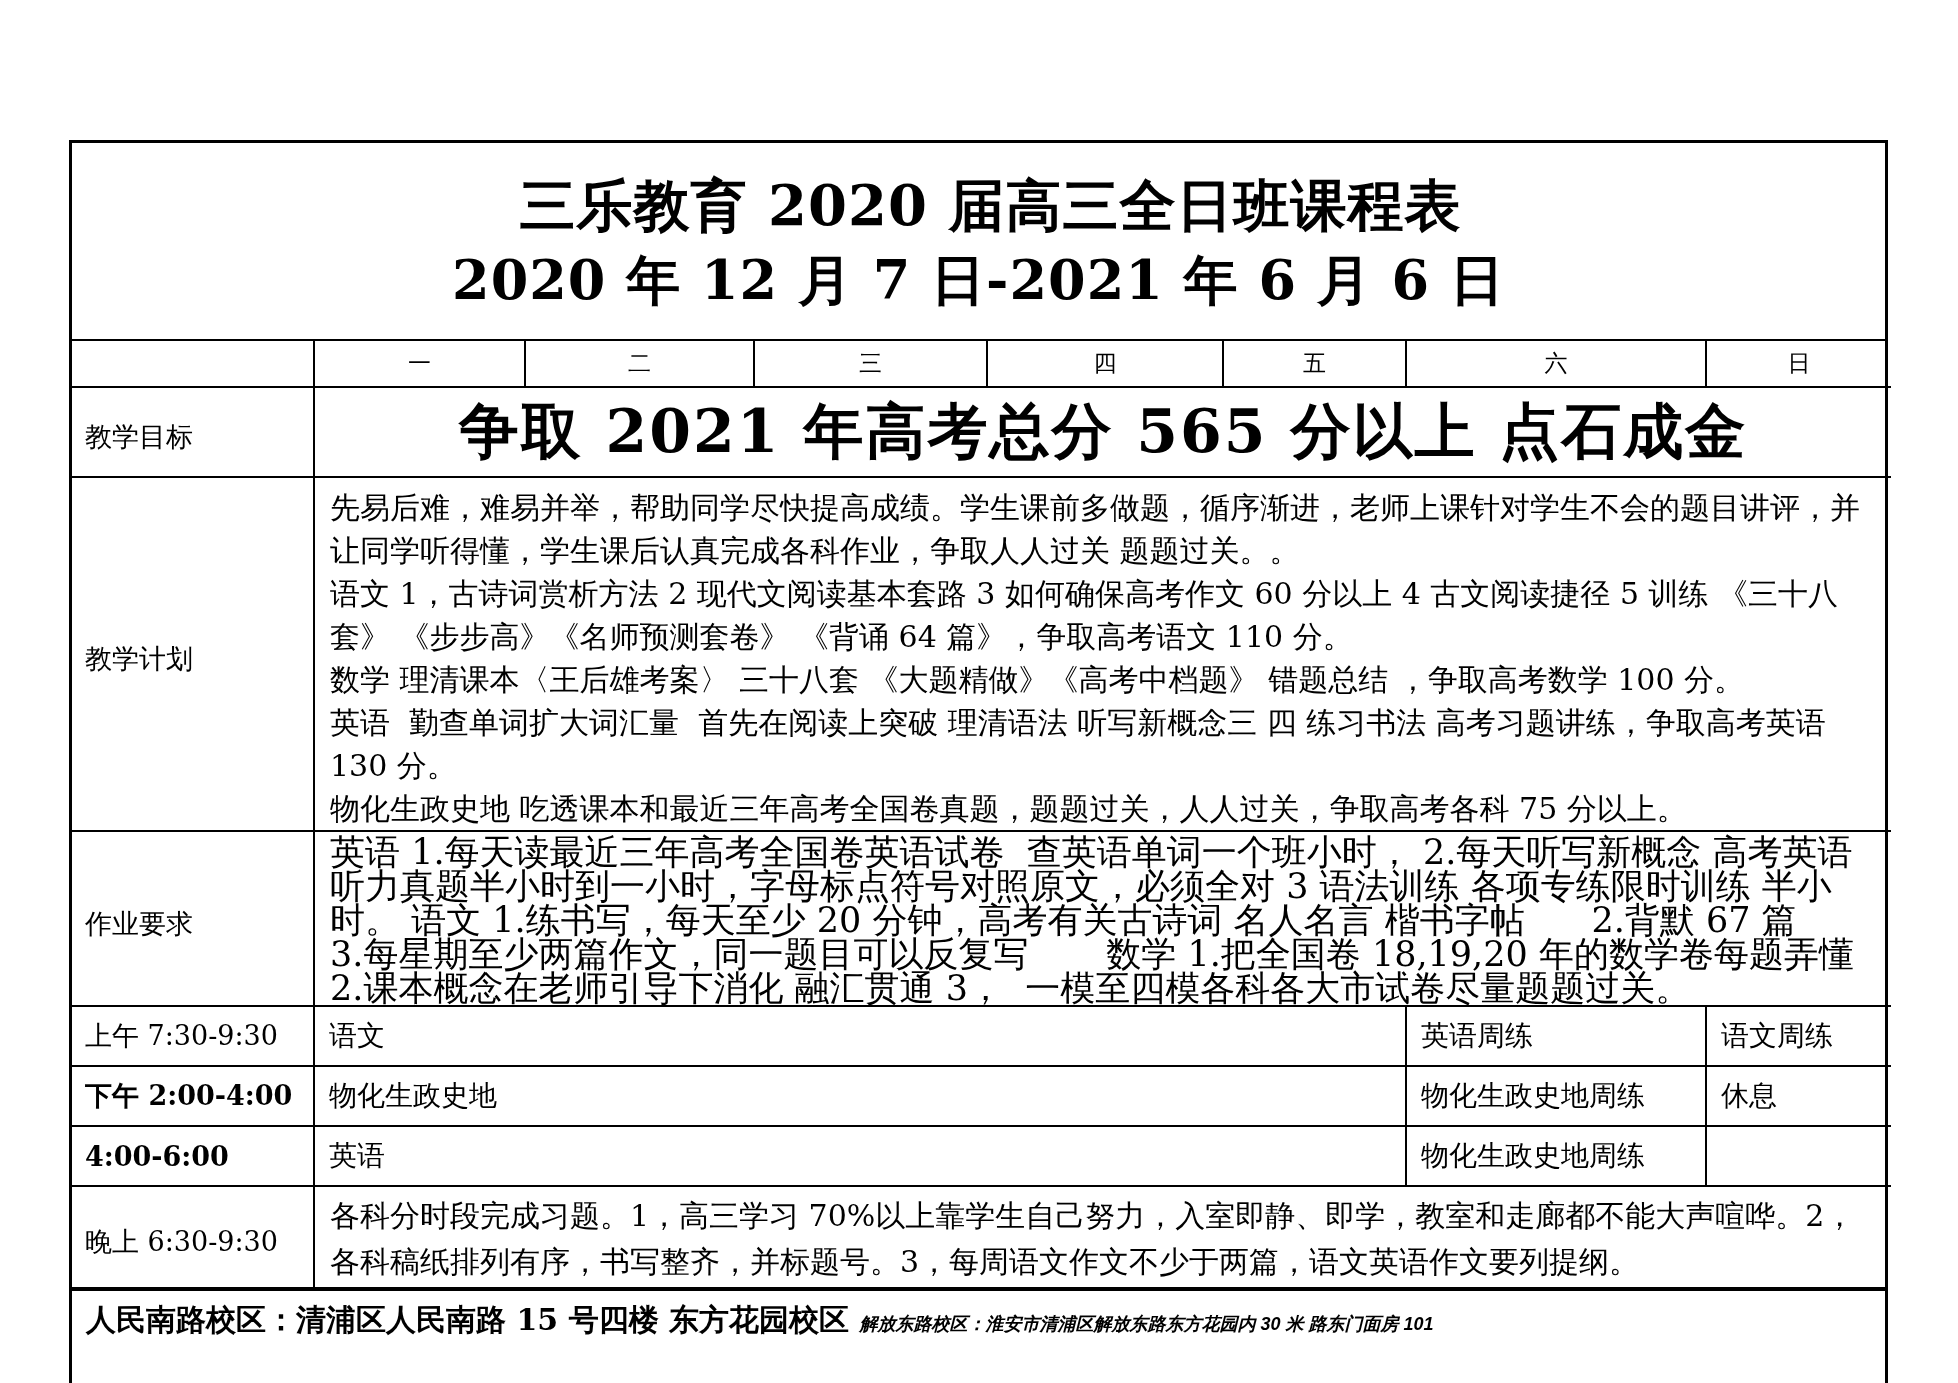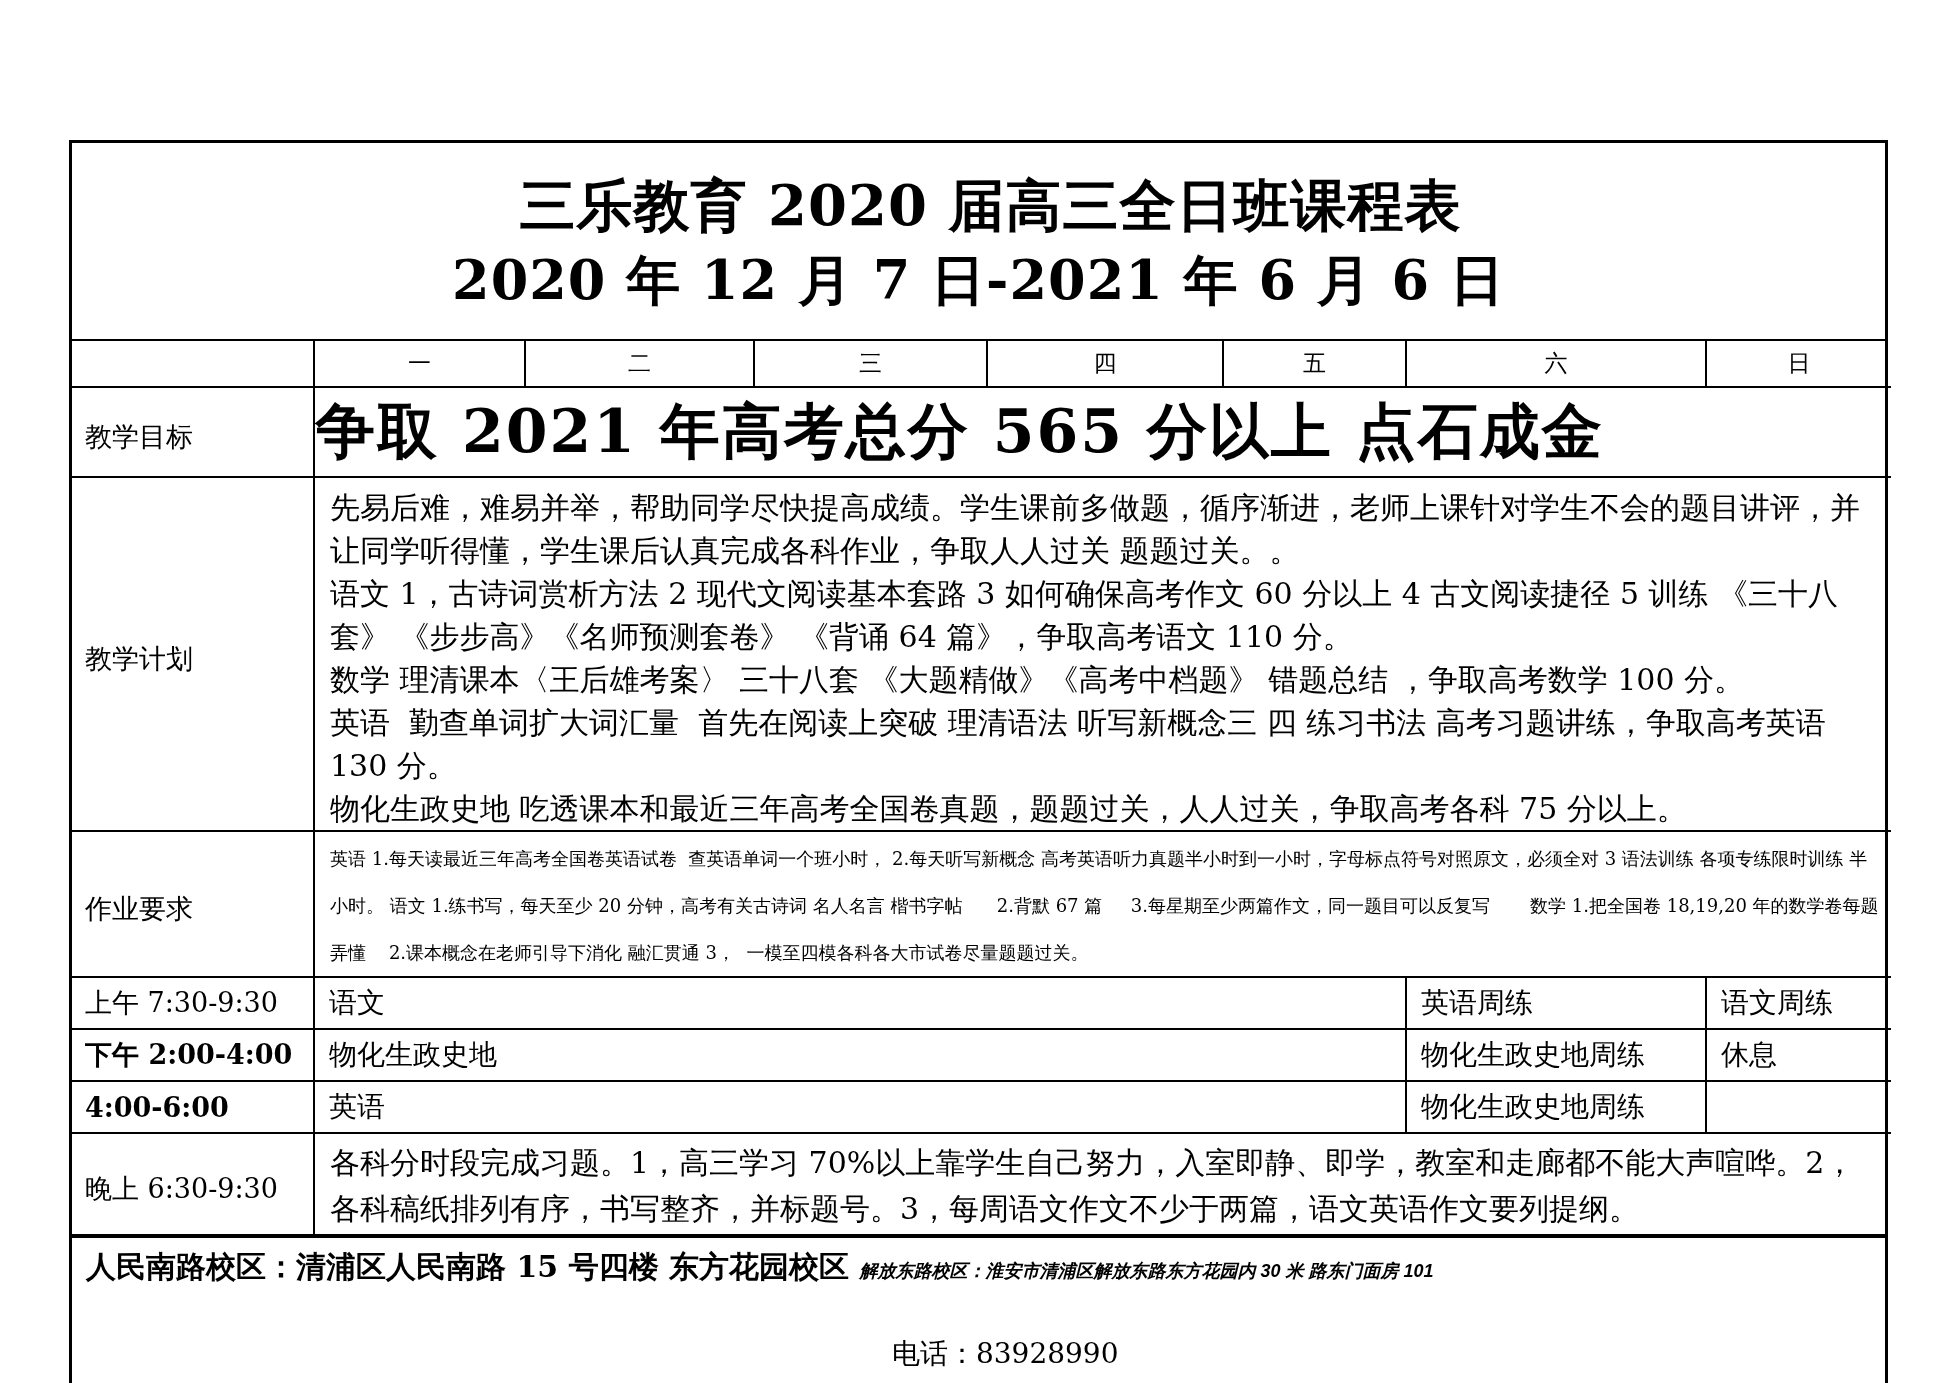--- a/index.html
+++ b/index.html
@@ -64,43 +64,44 @@
     font-size: 27px;
     padding-left: 13px;
     padding-right: 6px;
   }
   td.label-top {
     vertical-align: top;
     padding-top: 10px;
   }
   tr.goal-row td { height: 90px; }
   td.goal-cell {
+    text-align: center;
     font-size: 60px;
     font-weight: bold;
     letter-spacing: 2px;
     white-space: nowrap;
     margin-left: 23px;
   }
   tr.plan-row td { height: 294px; }
   td.plan-cell {
     vertical-align: top;
     font-size: 30px;
     line-height: 43px;
     padding: 8px 16px 0 15px;
   }
   td.plan-cell p { white-space: pre-wrap; }
   tr.homework-row td { height: 133px; }
   td.homework-cell {
     vertical-align: top;
-    font-size: 18px;
-    line-height: 47px;
+    font-size: 35px;
+    line-height: 34px;
     padding: 3px 12px 0 15px;
     white-space: pre-wrap;
   }
-  tr.time-row td { height: 52px; font-size: 28px; }
+  tr.time-row td { height: 60px; font-size: 28px; }
   tr.time-row td.time-cell { font-size: 27px; }
   tr.time-row.bold-time td.time-cell { font-weight: bold; }
   td.subject-cell, td.weekend-cell { padding-left: 14px; border-radius: 20px; }
   tr.evening-row td { height: 101px; }
   td.evening-cell {
     vertical-align: top;
     font-size: 30px;
     line-height: 46px;
     padding: 4px 14px 0 15px;
     white-space: pre-wrap;

